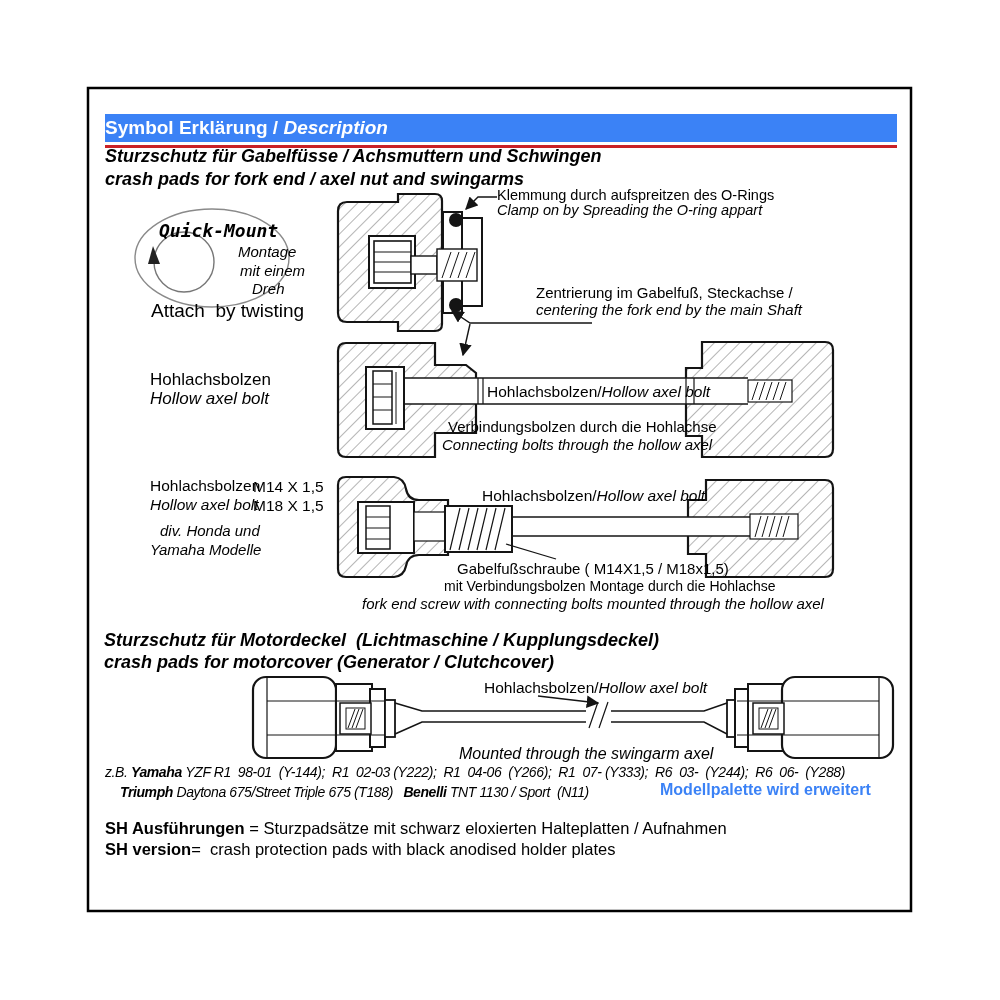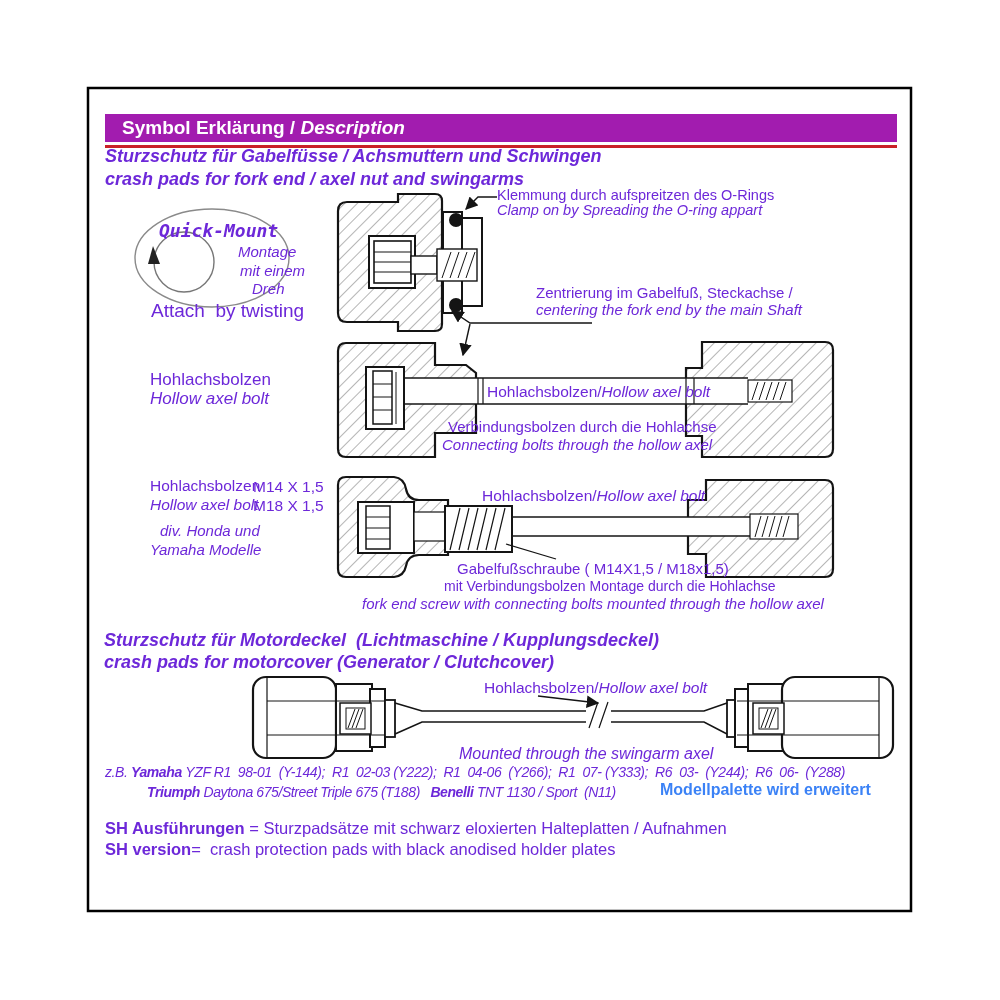--- a/index.html
+++ b/index.html
@@ -1,24 +1,24 @@
 <!DOCTYPE html>
 <html><head>
 <meta charset="utf-8">
 <style>
   html,body{margin:0;padding:0;background:#fff;}
   .page{position:relative;width:1000px;height:1000px;background:#fff;overflow:hidden;
         font-family:"Liberation Sans",sans-serif;color:#1b1b1b;}
   svg{position:absolute;left:0;top:0;}
-  .lbl{position:absolute;white-space:pre;line-height:1.15;color:#6d28d9;}
+  .lbl{position:absolute;white-space:pre;line-height:1.15;color:#000000;}
   .i{font-style:italic;}
   .b{font-weight:bold;}
   .bi{font-weight:bold;font-style:italic;}
-  .red-bar{position:absolute;left:105px;top:114px;width:792px;height:28px;background:#a21caf;
-           color:#fff;font-size:19px;line-height:28px;padding-left:17px;box-sizing:border-box;}
+  .red-bar{position:absolute;left:105px;top:114px;width:792px;height:28px;background:#3b82f6;
+           color:#fff;font-size:19px;line-height:28px;padding-left:0;box-sizing:border-box;}
   .red-rule{position:absolute;left:105px;top:145px;width:792px;height:3px;background:#c92127;}
   .qm-font{font-family:"DejaVu Sans Mono",monospace;font-weight:bold;font-style:italic;}
   .red-text{color:#3b82f6;font-weight:bold;}
   .tight{letter-spacing:-0.4px;}
 </style>
 </head>
 <body>
 
 <div class="page">
 
@@ -160,19 +160,19 @@
   <div class="lbl" style="left:444px;top:578px;font-size:14px;">mit Verbindungsbolzen Montage durch die Hohlachse</div>
   <div class="lbl i" style="left:362px;top:595px;font-size:15px;">fork end screw with connecting bolts mounted through the hollow axel</div>
 
   <div class="lbl bi" style="left:104px;top:630px;font-size:18px;">Sturzschutz für Motordeckel  (Lichtmaschine / Kupplungsdeckel)</div>
   <div class="lbl bi" style="left:104px;top:652px;font-size:18px;">crash pads for motorcover (Generator / Clutchcover)</div>
 
   <div class="lbl" style="left:484px;top:679px;font-size:15.5px;"><span>Hohlachsbolzen/</span><span class="i">Hollow axel bolt</span></div>
   <div class="lbl i" style="left:459px;top:745px;font-size:16px;">Mounted through the swingarm axel</div>
 
   <div class="lbl tight" style="left:105px;top:764px;font-size:14px;"><span class="i">z.B. </span><span class="bi">Yamaha </span><span class="i">YZF R1  98-01  (Y-144);  R1  02-03 (Y222);  R1  04-06  (Y266);  R1  07- (Y333);  R6  03-  (Y244);  R6  06-  (Y288)</span></div>
-  <div class="lbl tight" style="left:120px;top:784px;font-size:14px;margin-left:27px;"><span class="bi">Triumph </span><span class="i">Daytona 675/Street Triple 675 (T188)   </span><span class="bi">Benelli </span><span class="i">TNT 1130 / Sport  (N11)</span></div>
+  <div class="lbl tight" style="left:120px;top:784px;font-size:14px;"><span class="bi">Triumph </span><span class="i">Daytona 675/Street Triple 675 (T188)   </span><span class="bi">Benelli </span><span class="i">TNT 1130 / Sport  (N11)</span></div>
   <div class="lbl red-text" style="left:660px;top:781px;font-size:16px;">Modellpalette wird erweitert</div>
 
   <div class="lbl" style="left:105px;top:819px;font-size:16.5px;"><span class="b">SH Ausführungen</span><span> = Sturzpadsätze mit schwarz eloxierten Halteplatten / Aufnahmen</span></div>
   <div class="lbl" style="left:105px;top:840px;font-size:16.5px;"><span class="b">SH version</span><span>=  crash protection pads with black anodised holder plates</span></div>
 
 </div>
 
 </body></html>

